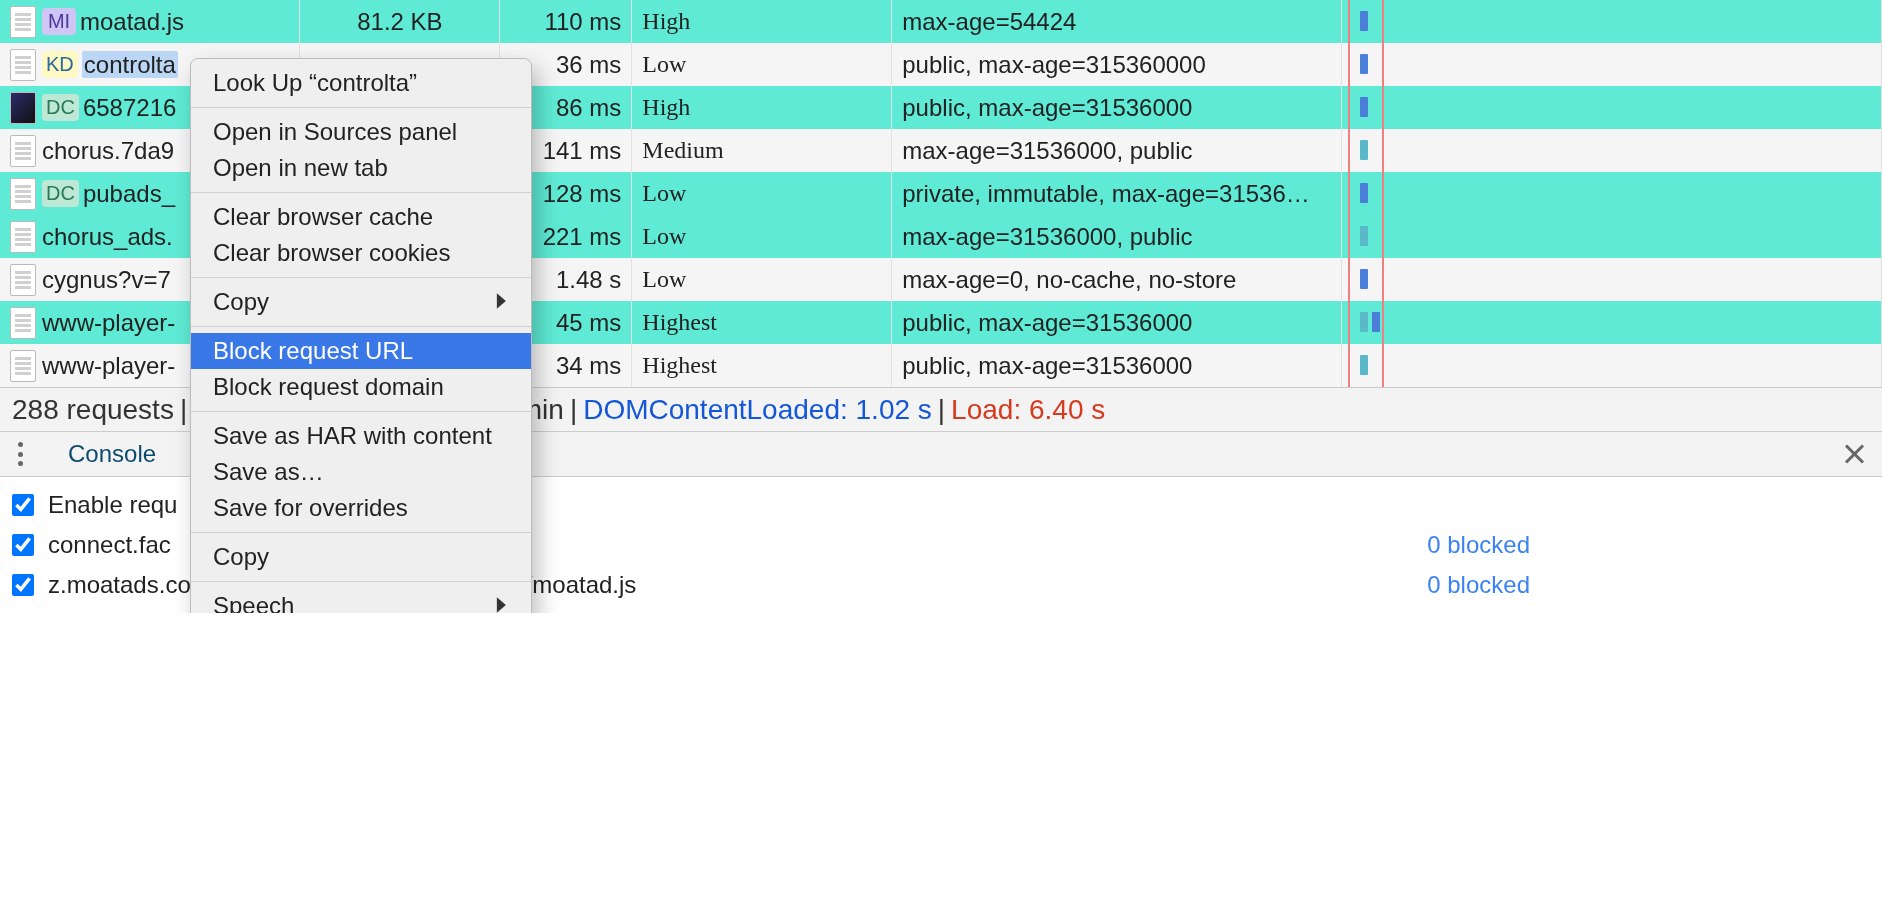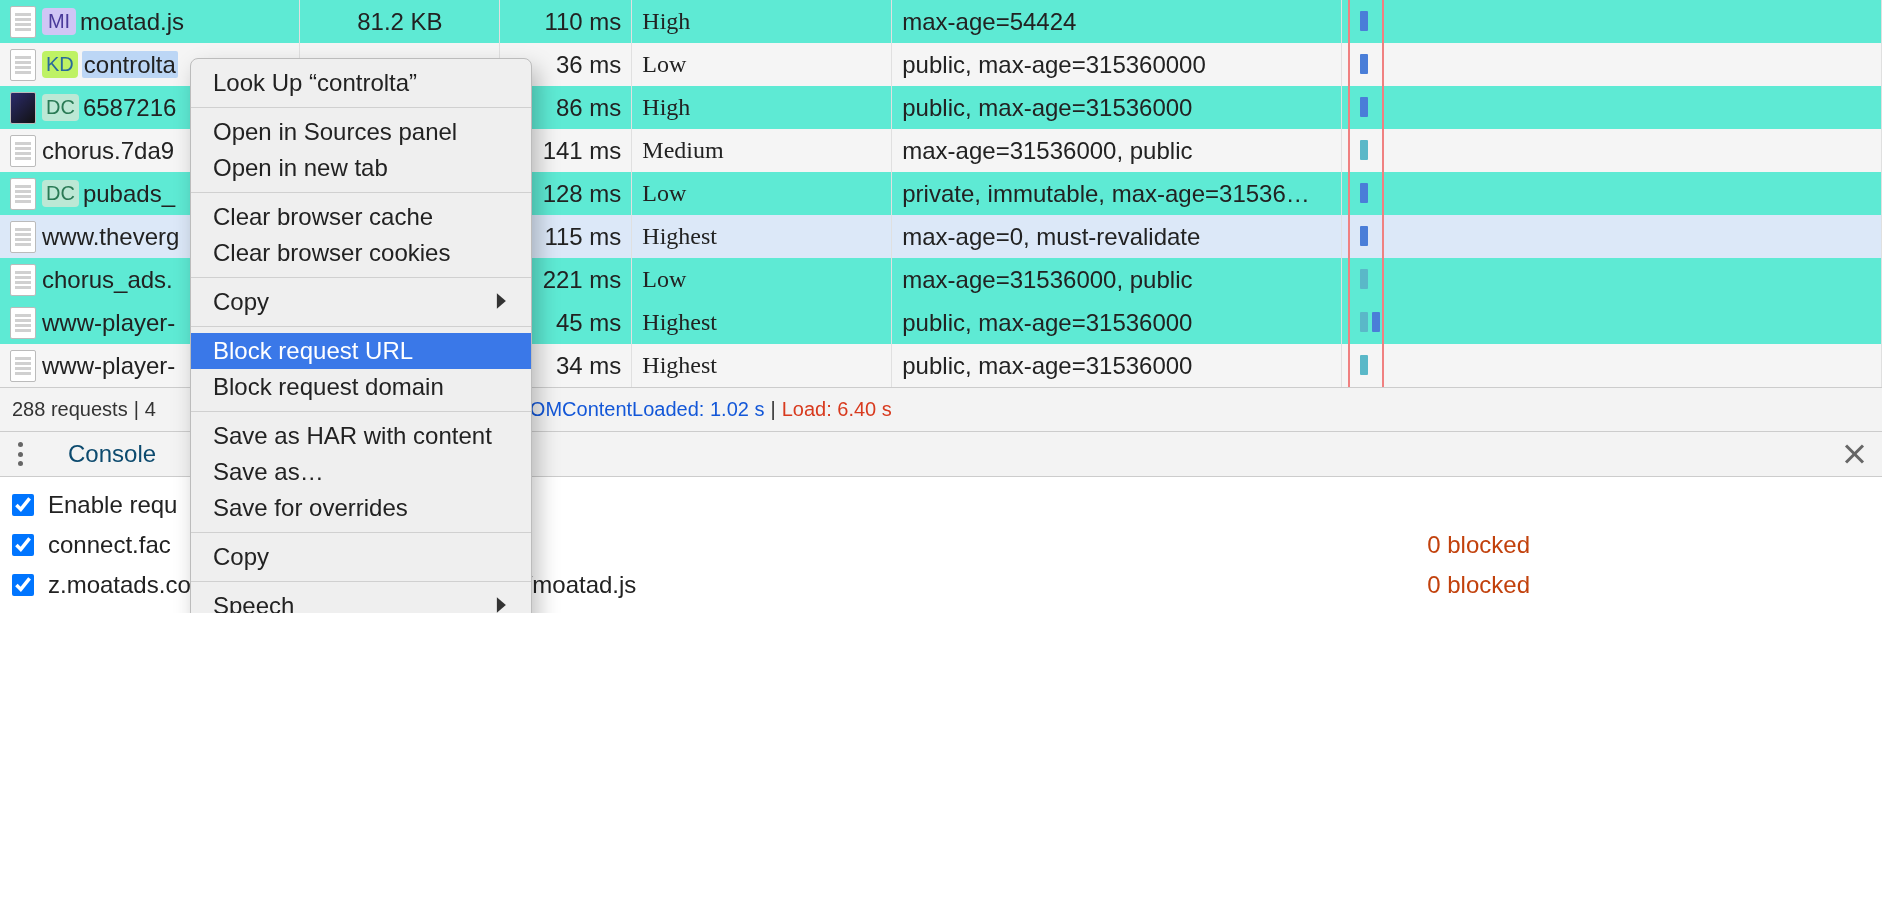--- a/index.html
+++ b/index.html
@@ -54,42 +54,42 @@
     min-width: 34px;
     padding: 2px 4px;
     border-radius: 4px;
     font-size: 20px;
     font-weight: 500;
     text-align: center;
     vertical-align: middle;
     margin-right: 4px;
   }
   .badge-mi { background:#d0c6f5; color:#4a3a9a; }
-  .badge-kd { background:#bef264; color:#2a6a9a; }
+  .badge-kd { background:#fef9c3; color:#2a6a9a; }
   .badge-dc { background:#bce8d5; color:#2a7a55; }
 
   .name-text { vertical-align: middle; }
   .name-text.hl { background:#bcd6f5; border-radius:2px; padding:0 2px; }
 
   .timeline-ruler {
     position:absolute; top:0; bottom:0; width:2px; background:#f08080;
   }
   .wf-bar {
     position:absolute; top:11px; height:20px; width:8px; border-radius:1px;
   }
   .wf-blue { background:#4a7ed8; }
   .wf-teal { background:#5ab8c8; }
 
   .status-bar {
     border-top: 1px solid #ccc;
     background: #f3f3f3;
     height: 44px;
     display:flex; align-items:center;
     padding: 0 12px;
-    font-size: 20px;
+    font-size: 28px;
     color:#333;
   }
   .status-bar .dcl { color:#1357d8; }
   .status-bar .load { color:#d83a1e; }
   .status-sep { margin: 0 6px; color:#333; }
 
   .drawer-tabs {
     border-top: 1px solid #ccc;
     border-bottom: 1px solid #ccc;
     background:#f3f3f3;
@@ -108,21 +108,21 @@
   }
   .drawer-close::before, .drawer-close::after {
     content:""; position:absolute; left:11px; top:0; width:3px; height:24px; background:#666;
   }
   .drawer-close::before { transform:rotate(45deg); }
   .drawer-close::after  { transform:rotate(-45deg); }
 
   .drawer-body { padding: 8px 12px; }
   .block-row { display:flex; align-items:center; padding:6px 0; font-size:24px; }
   .block-row .chk { margin-right: 14px; width:22px; height:22px; }
-  .block-row .count { margin-left:auto; color:#c2410c; padding-right: 340px; }
+  .block-row .count { margin-left:auto; color:#3b82f6; padding-right: 340px; }
 
   
   .ctx {
     position:absolute;
     left:190px; top:58px;
     width:342px;
     background:#efefef;
     border:1px solid #bcbcbc;
     border-radius:8px;
     box-shadow: 6px 10px 22px rgba(0,0,0,0.25);
@@ -205,42 +205,42 @@
           <td class="col-size"></td>
           <td class="col-time">128 ms</td>
           <td class="col-priority">Low</td>
           <td class="col-cache">private, immutable, max-age=31536…</td>
           <td class="col-waterfall">
             <div class="timeline-ruler" style="left: 6px;"></div>
             <div class="timeline-ruler" style="left: 40px;"></div>
             <div class="wf-bar wf-blue" style="left: 18px;"></div>
           </td>
         </tr>
-        <tr class="selected odd">
-          <td class="col-name"><span class="file-icon"></span><span class="name-text">www.theverg</span></td>
-          <td class="col-size"></td>
-          <td class="col-time">115 ms</td>
-          <td class="col-priority">Highest</td>
-          <td class="col-cache">max-age=0, must-revalidate</td>
-          <td class="col-waterfall">
-            <div class="timeline-ruler" style="left: 6px;"></div>
-            <div class="timeline-ruler" style="left: 40px;"></div>
-            <div class="wf-bar wf-blue" style="left: 18px;"></div>
-          </td>
-        </tr>
         <tr class="even">
           <td class="col-name"><span class="file-icon"></span><span class="name-text">chorus_ads.</span></td>
           <td class="col-size"></td>
           <td class="col-time">221 ms</td>
           <td class="col-priority">Low</td>
           <td class="col-cache">max-age=31536000, public</td>
           <td class="col-waterfall">
             <div class="timeline-ruler" style="left: 6px;"></div>
             <div class="timeline-ruler" style="left: 40px;"></div>
             <div class="wf-bar wf-teal" style="left: 18px;"></div>
+          </td>
+        </tr>
+        <tr class="odd">
+          <td class="col-name"><span class="file-icon"></span><span class="name-text">cygnus?v=7</span></td>
+          <td class="col-size"></td>
+          <td class="col-time">1.48 s</td>
+          <td class="col-priority">Low</td>
+          <td class="col-cache">max-age=0, no-cache, no-store</td>
+          <td class="col-waterfall">
+            <div class="timeline-ruler" style="left: 6px;"></div>
+            <div class="timeline-ruler" style="left: 40px;"></div>
+            <div class="wf-bar wf-blue" style="left: 18px;"></div>
           </td>
         </tr>
         <tr class="even">
           <td class="col-name"><span class="file-icon"></span><span class="name-text">www-player-</span></td>
           <td class="col-size"></td>
           <td class="col-time">45 ms</td>
           <td class="col-priority">Highest</td>
           <td class="col-cache">public, max-age=31536000</td>
           <td class="col-waterfall">
             <div class="timeline-ruler" style="left: 6px;"></div>

